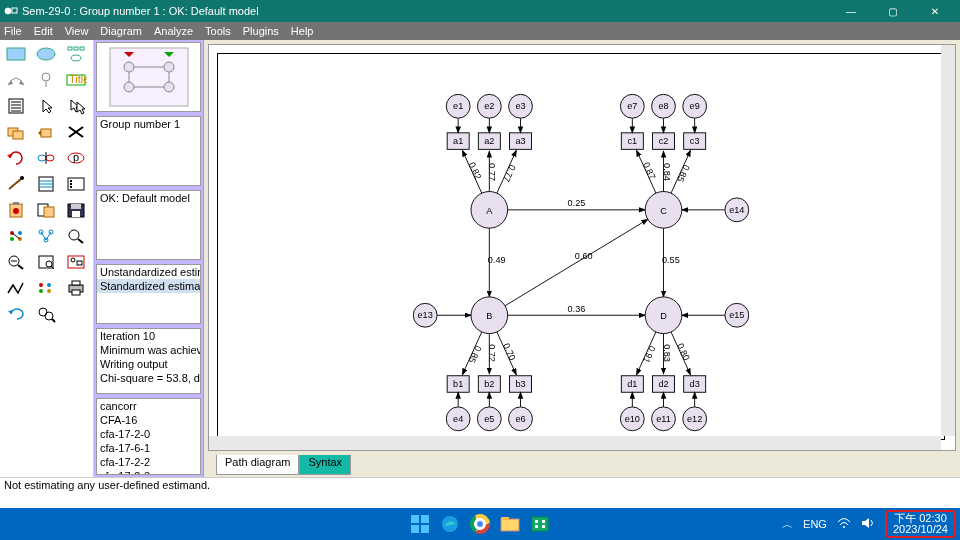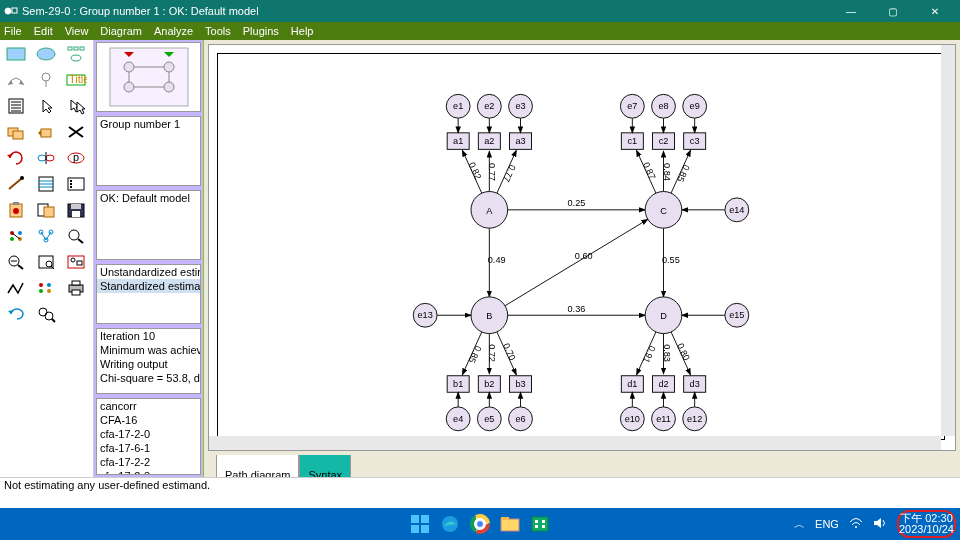--- a/index.html
+++ b/index.html
@@ -2,46 +2,46 @@
 <html><head>
 <meta charset="utf-8">
 <style>
 *{box-sizing:border-box;margin:0;padding:0;font-family:'Segoe UI',Arial,sans-serif;font-size:11px}
 body{width:960px;height:540px;overflow:hidden;display:flex;flex-direction:column;background:#f0f0f0}
 .titlebar{height:22px;background:#0f766e;color:#fff;display:flex;align-items:center;padding:0 4px}
 .titlebar .icon{width:14px;height:14px;margin-right:4px;display:inline-block}
 .titlebar .title{flex:1;font-size:11px}
 .winbtns{display:flex;gap:0}
 .winbtns div{width:42px;height:22px;display:flex;align-items:center;justify-content:center;color:#fff;font-size:10px}
-.menubar{height:18px;background:#4d7c0f;color:#fff;display:flex;align-items:center;padding:0 4px;gap:12px;font-size:11px}
+.menubar{height:18px;background:#737373;color:#fff;display:flex;align-items:center;padding:0 4px;gap:12px;font-size:11px}
 .menubar span{cursor:default}
 .main{flex:1;display:flex;background:#fff;overflow:hidden}
 .toolbox{width:94px;background:#fff;border-right:1px solid #ccc;padding:2px;display:grid;grid-template-columns:repeat(4,1fr);gap:2px;align-content:start}
 .tool{width:28px;height:24px;display:flex;align-items:center;justify-content:center;border:1px solid transparent}
 .tool svg{width:22px;height:18px}
 .midpanel{width:110px;background:#c4b5fd;border-right:1px solid #84cc16;display:flex;flex-direction:column}
 .pbox{border:1px solid #999;margin:2px;background:#fff;font-size:10px;overflow:hidden}
 .pbox .item{padding:1px 3px;white-space:nowrap}
 .pbox .item.sel{background:#d0e0f0}
 .thumb{height:70px;display:flex;align-items:center;justify-content:center}
 .thumb svg{width:80px;height:60px}
 .canvas-wrap{flex:1;display:flex;flex-direction:column;position:relative;background:#ece9d8}
 .canvas-scroll{flex:1;overflow:hidden;position:relative;border:1px solid #999;margin:4px;background:#fff}
 .diagram{position:absolute;top:8px;left:8px;right:10px;bottom:10px;border:1px solid #000;background:#fff}
 .vscroll{position:absolute;right:0;top:0;bottom:14px;width:14px;background:#e8e8e8}
 .hscroll{position:absolute;left:0;right:14px;bottom:0;height:14px;background:#e8e8e8}
 .tabs{height:20px;display:flex;padding-left:8px;gap:0;background:#ece9d8;margin:0 4px 2px 4px}
-.tab{border:1px solid #999;border-top:none;padding:14px 8px;background:#fff;font-size:11px}
+.tab{border:1px solid #999;border-top:none;padding:1px 8px;background:#fff;font-size:11px}
 .tab.active{background:#fff;border-bottom:1px solid #999}
 .tab.inactive{background:#14b8a6}
 .statusbar{height:31px;background:#fff;border-top:1px solid #ccc;padding:1px 4px;font-size:11px}
 .taskbar{height:32px;background:#0067c0;display:flex;align-items:center;color:#fff;position:relative}
 .taskbar .center{position:absolute;left:50%;transform:translateX(-50%);display:flex;gap:8px;align-items:center}
 .taskbar .right{position:absolute;right:4px;display:flex;gap:10px;align-items:center;font-size:10px}
-.clock{border:2px solid #e02020;border-radius:12px;padding:1px 0;line-height:11px;text-align:center}
+.clock{border:2px solid #e02020;border-radius:4px;padding:1px 6px;line-height:11px;text-align:center}
 .tico{width:22px;height:22px;display:flex;align-items:center;justify-content:center}
 
 .dsvg text{font-size:10px;font-family:Arial}
 .node-c{fill:#e8e0f0;stroke:#000;stroke-width:1}
 .node-r{fill:#e8e0f0;stroke:#000;stroke-width:1}
 .arrow{stroke:#000;stroke-width:1;fill:none;marker-end:url(#ah)}
 </style>
 </head>
 <body>
 

